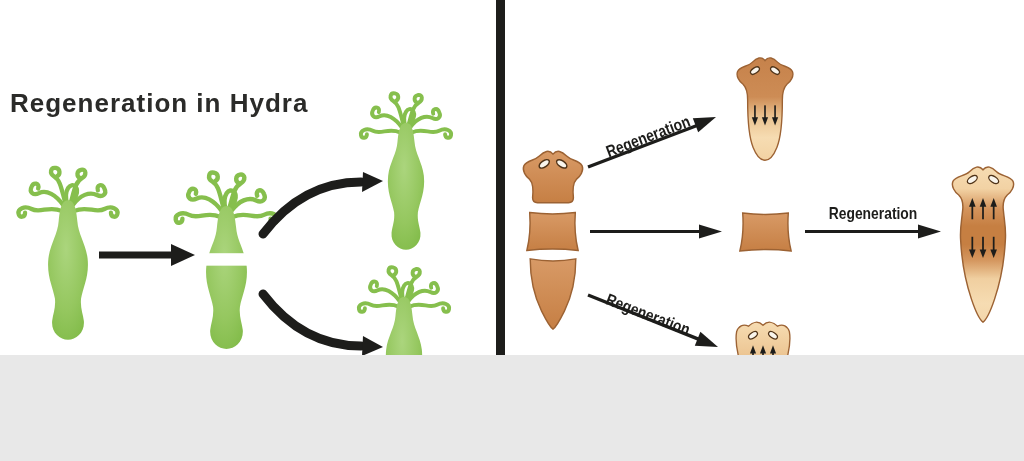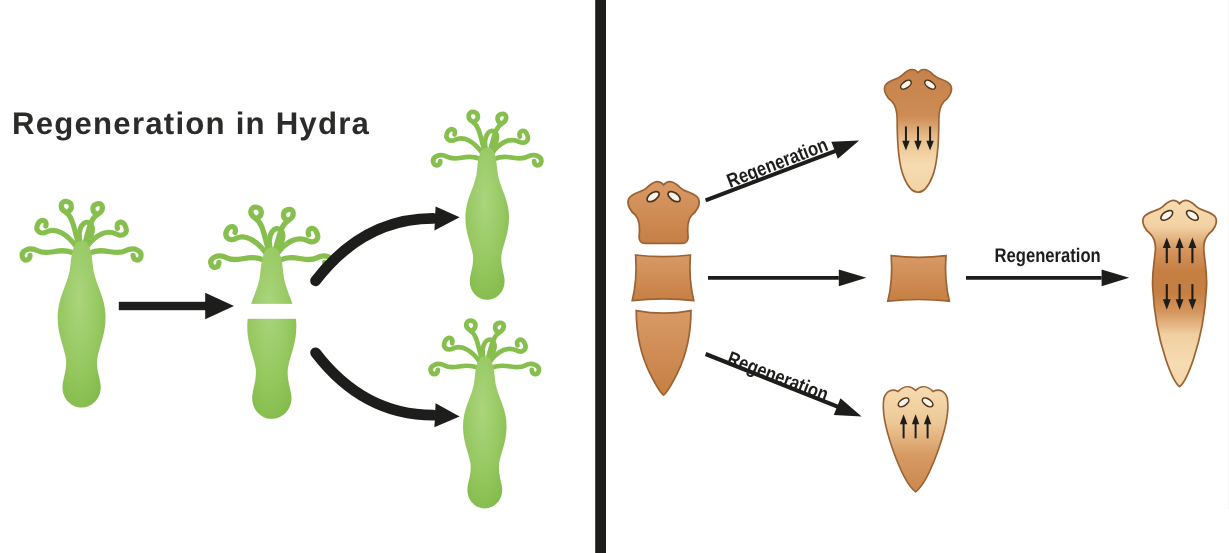--- a/index.html
+++ b/index.html
@@ -1,17 +1,17 @@
 <!DOCTYPE html>
 <html><head>
 <meta charset="utf-8">
 <style>
   html,body{margin:0;padding:0;background:#e8e8e8;}
   #stage{
-    position:relative;width:1024px;height:461px;background:var(--background,#ffffff);
+    position:relative;width:1024px;height:355px;background:var(--background,#ffffff);
     font-family:"Liberation Sans",sans-serif;overflow:hidden;
   }
   .abs{position:absolute;}
   #divider{position:absolute;left:496px;top:0;width:9px;height:461px;background:var(--ink-black,#0d0d0d);}
   #hydra-title{
     position:absolute;left:10px;top:88px;width:300px;
     font-size:26px;letter-spacing:1px;color:#2b2b29;font-weight:bold;
   }
   .regen-label{
     position:absolute;width:112px;text-align:center;

